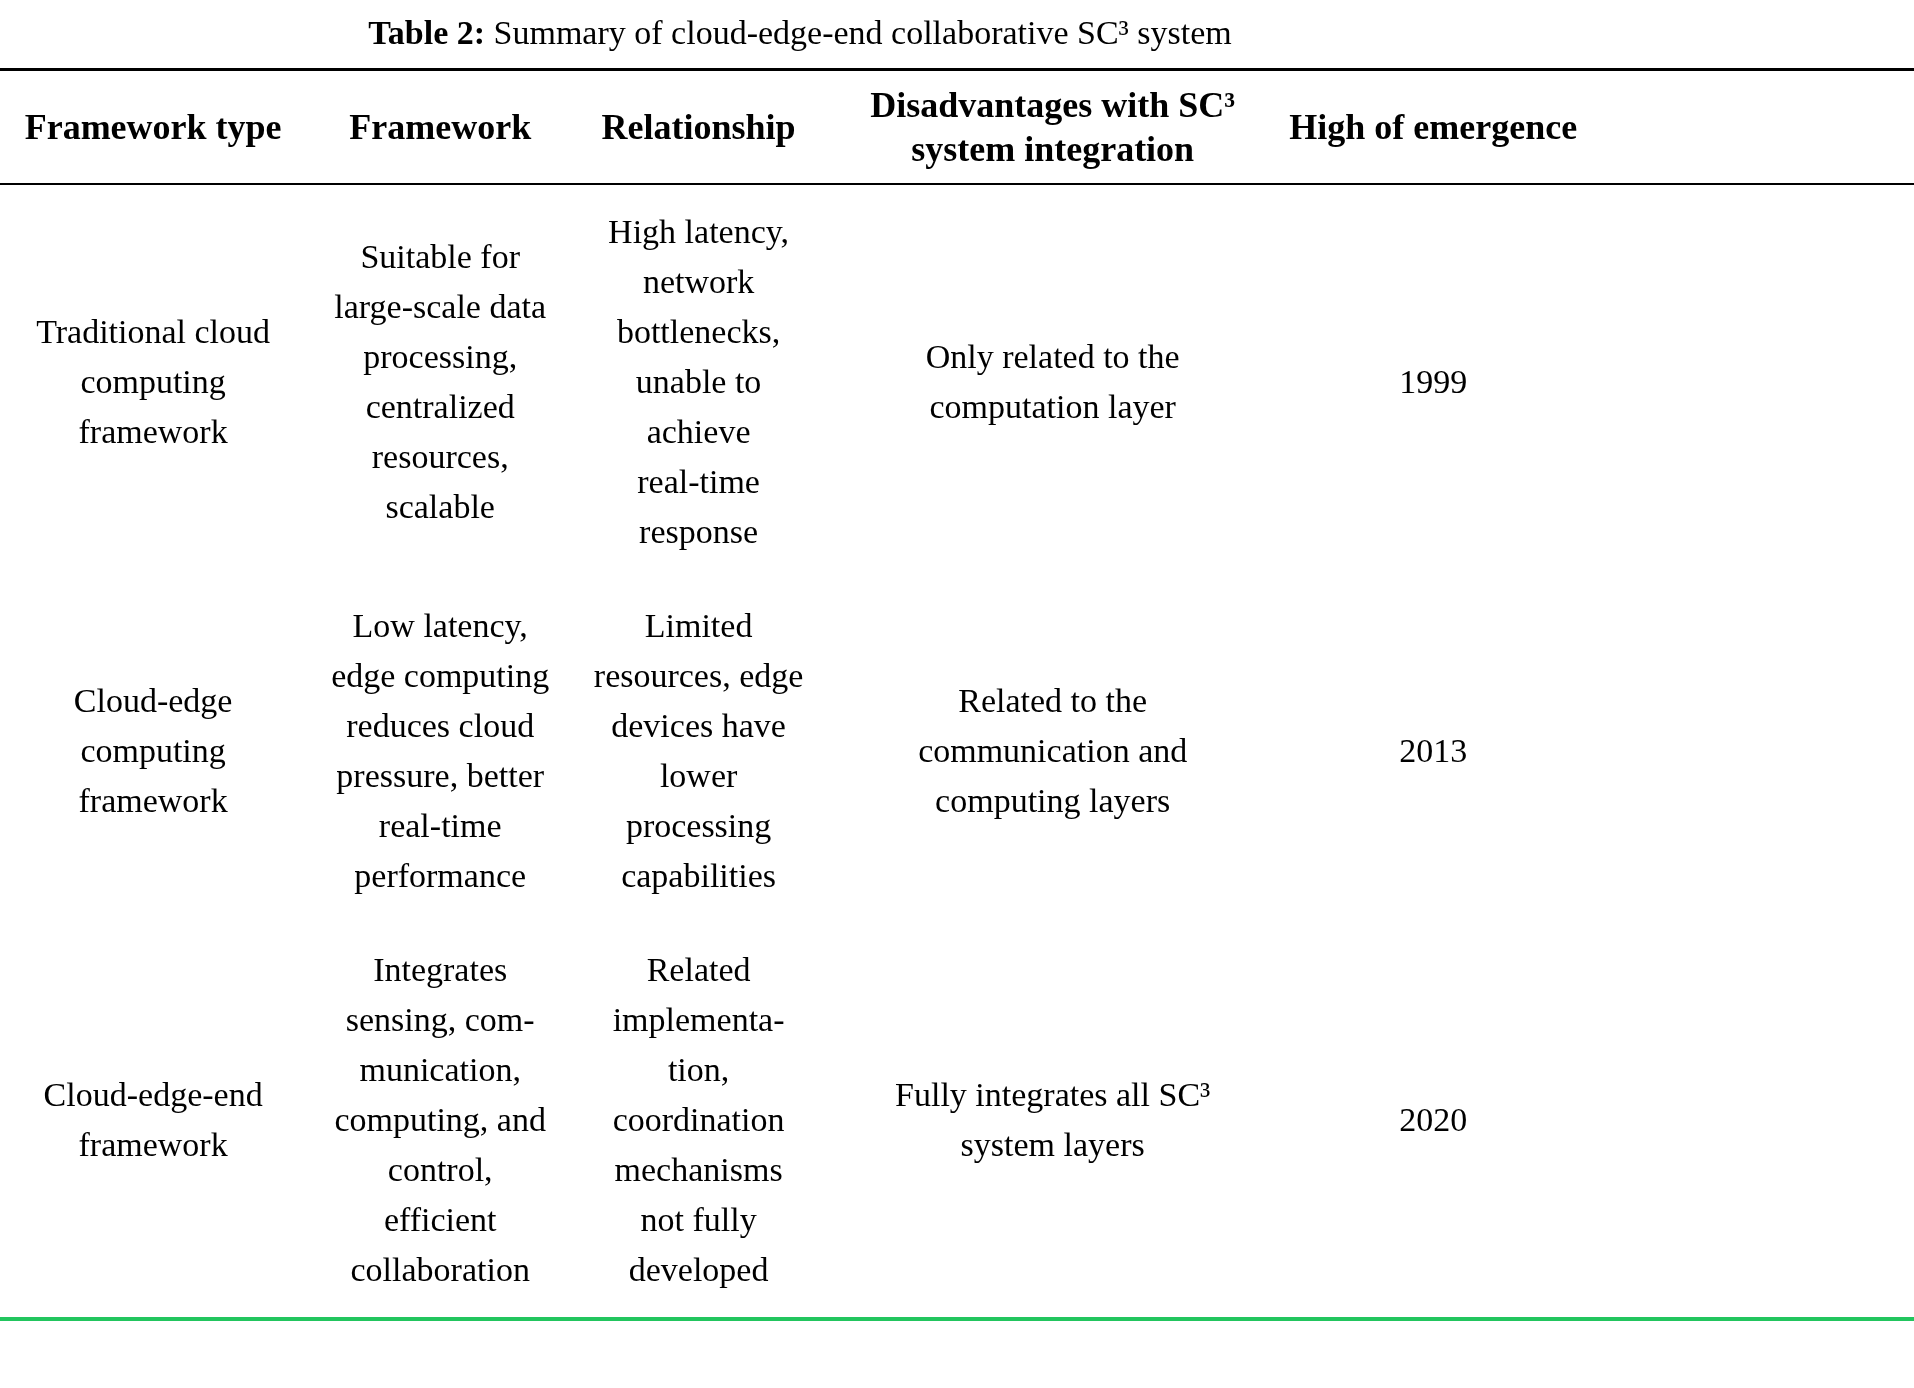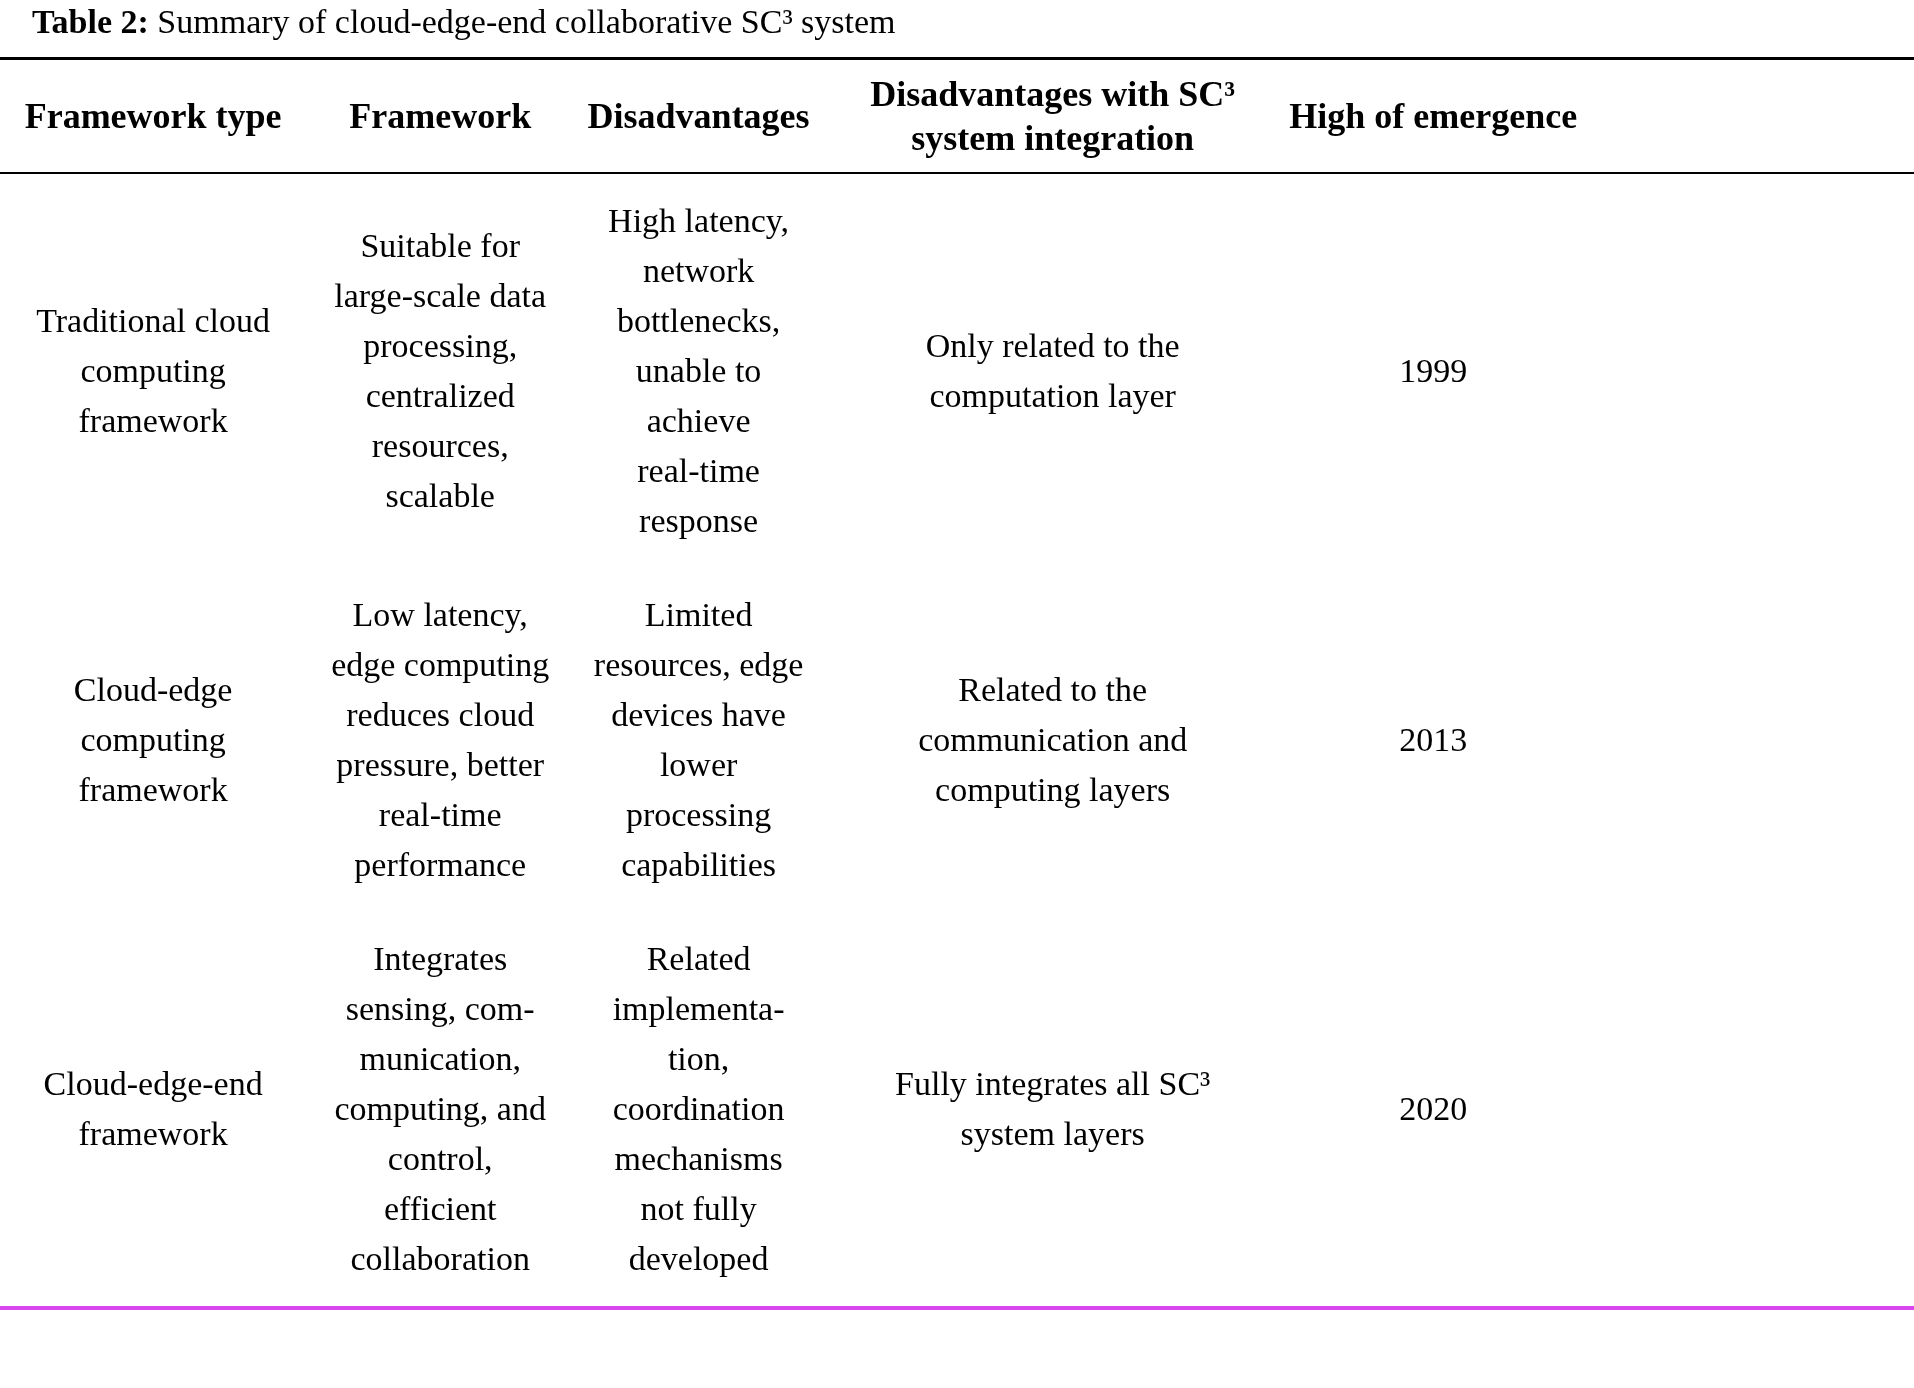--- a/index.html
+++ b/index.html
@@ -11,33 +11,32 @@
   }
   .page {
     width: 1914px;
     height: 1388px;
     box-sizing: border-box;
     background: #ffffff;
     overflow: hidden;
   }
   .caption {
     width: 1600px;            
-    text-align: left;
+    text-align: center;
     font-size: 34px;
-    padding-top: 3px;
+    padding-top: 14px;
     padding-bottom: 16px;
     white-space: nowrap;
-    margin-left: 32px;
   }
   .caption .bold { font-weight: bold; }
   table.summary {
     width: 100%;
     border-collapse: collapse;
     border-top: 3px solid #000000;
-    border-bottom: 4px solid #d946ef;
+    border-bottom: 4px solid #22c55e;
     table-layout: fixed;
   }
   table.summary thead th {
     font-weight: bold;
     font-size: 36px;
     line-height: 44px;
     text-align: center;
     vertical-align: middle;
     border-bottom: 2px solid #000000;
     padding: 12px 4px;
@@ -71,21 +70,21 @@
       <col style="width:16%">
       <col style="width:14%">
       <col style="width:13%">
       <col style="width:24%">
       <col style="width:33%">
     </colgroup>
     <thead>
       <tr>
         <th>Framework type</th>
         <th>Framework</th>
-        <th>Disadvantages</th>
+        <th>Relationship</th>
         <th>Disadvantages with SC³
 system integration</th>
         <th class="col-year-pad">High of emergence</th>
       </tr>
     </thead>
     <tbody>
       <tr>
         <td>Traditional cloud
 computing
 framework</td>

